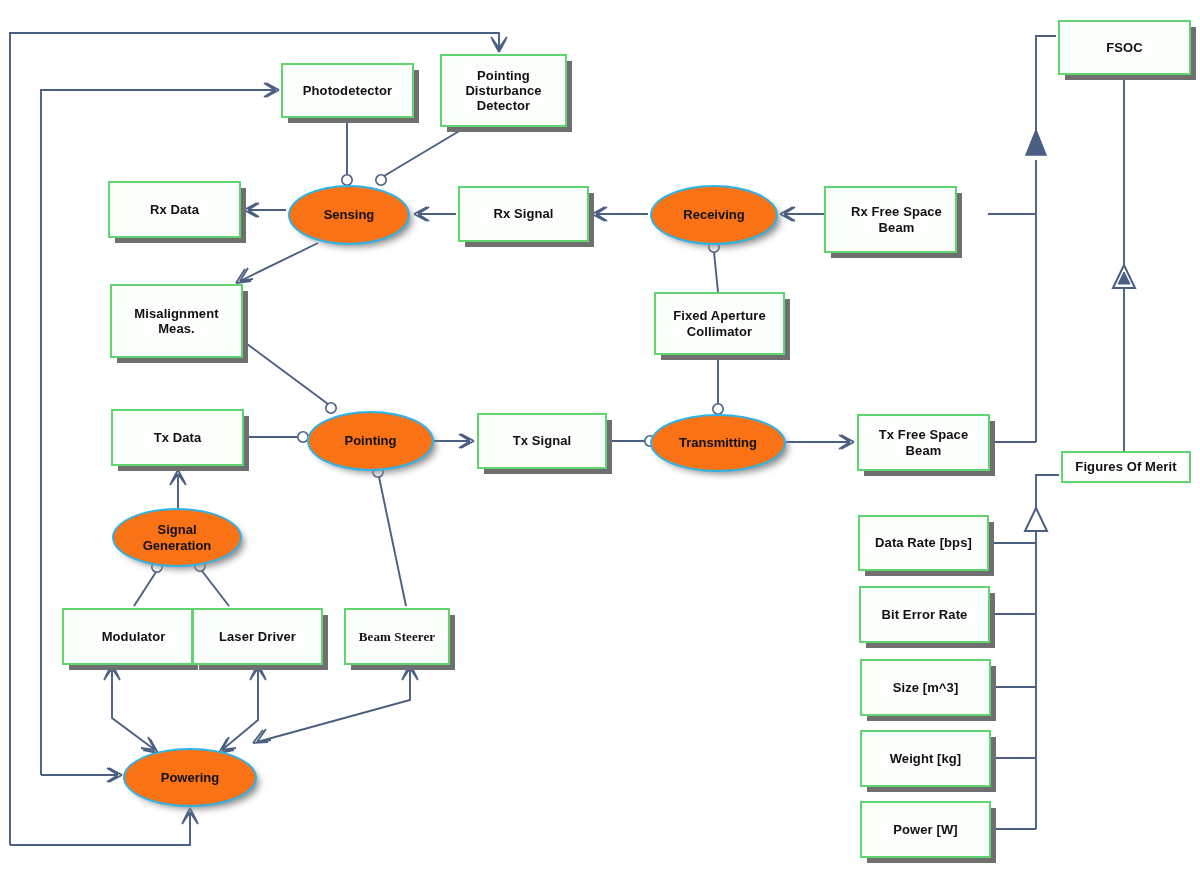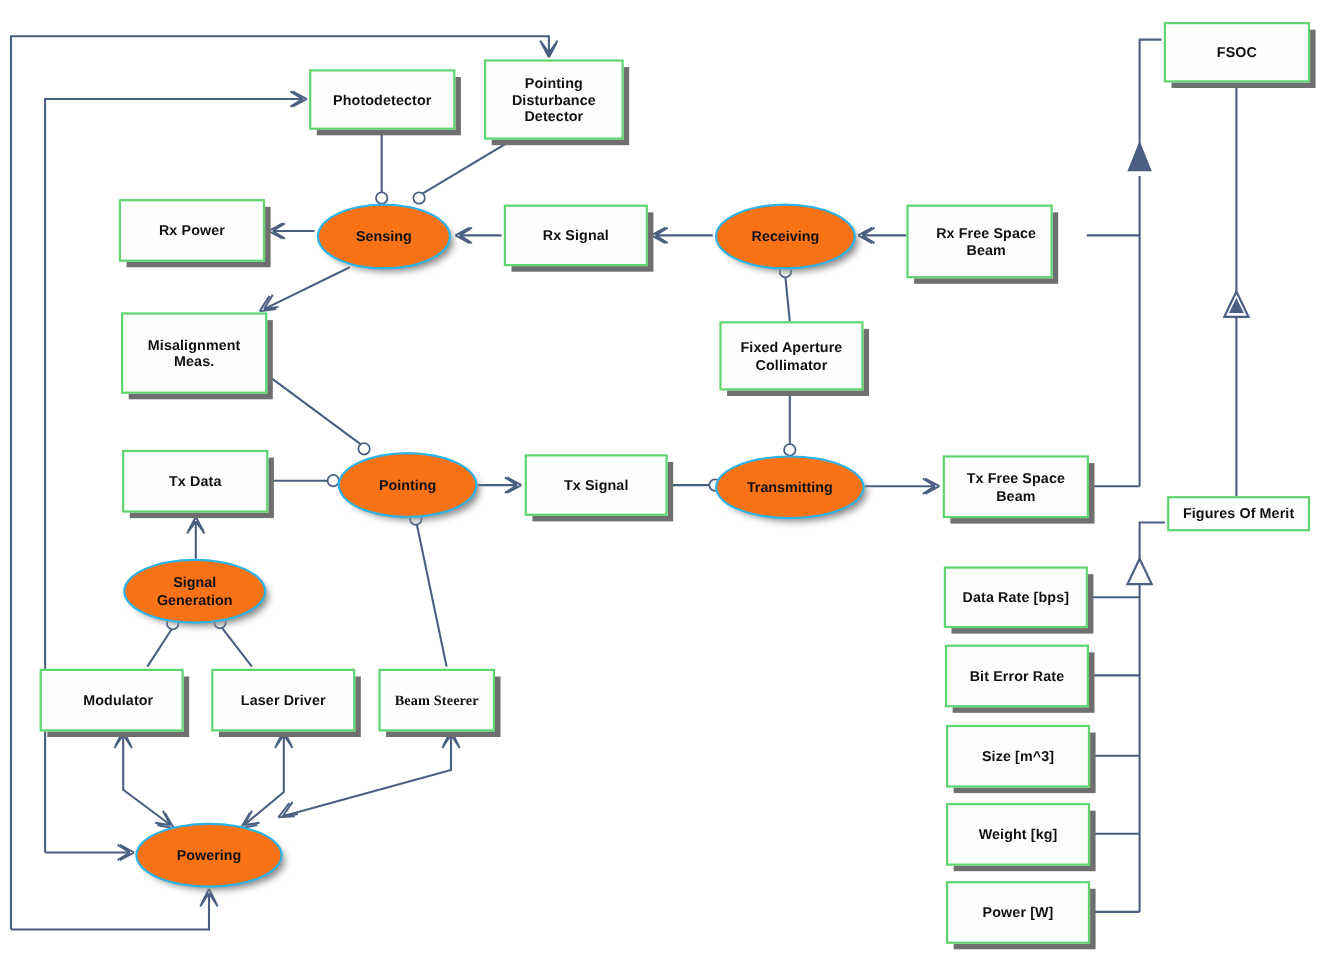--- a/index.html
+++ b/index.html
@@ -128,21 +128,21 @@
 
   <div class="node rect" style="left:281px;top:63px;width:133px;height:55px;">
     <span class="lbl">Photodetector</span>
   </div>
 
   <div class="node rect" style="left:440px;top:54px;width:127px;height:73px;">
     <span class="lbl multi">Pointing<br>Disturbance<br>Detector</span>
   </div>
 
   <div class="node rect" style="left:108px;top:181px;width:133px;height:57px;">
-    <span class="lbl">Rx Power</span>
+    <span class="lbl">Rx Data</span>
   </div>
 
   <div class="node ell" style="left:288px;top:185px;width:122px;height:60px;">
     <span class="lbl">Sensing</span>
   </div>
 
   <div class="node rect" style="left:458px;top:186px;width:131px;height:56px;">
     <span class="lbl">Rx Signal</span>
   </div>
 
@@ -191,21 +191,21 @@
   </div>
 
   <div class="node ell" style="left:112px;top:508px;width:130px;height:59px;">
     <span class="lbl multi">Signal<br>Generation</span>
   </div>
 
   <div class="node rect" style="left:858px;top:515px;width:131px;height:56px;">
     <span class="lbl">Data Rate [bps]</span>
   </div>
 
-  <div class="node rect" style="left:36px;top:608px;width:131px;height:57px;padding-left:12px;">
+  <div class="node rect" style="left:62px;top:608px;width:131px;height:57px;padding-left:12px;">
     <span class="lbl">Modulator</span>
   </div>
 
   <div class="node rect" style="left:192px;top:608px;width:131px;height:57px;">
     <span class="lbl">Laser Driver</span>
   </div>
 
   <div class="node rect" style="left:344px;top:608px;width:106px;height:57px;font-family:Liberation Serif, serif;">
     <span class="lbl">Beam Steerer</span>
   </div>

